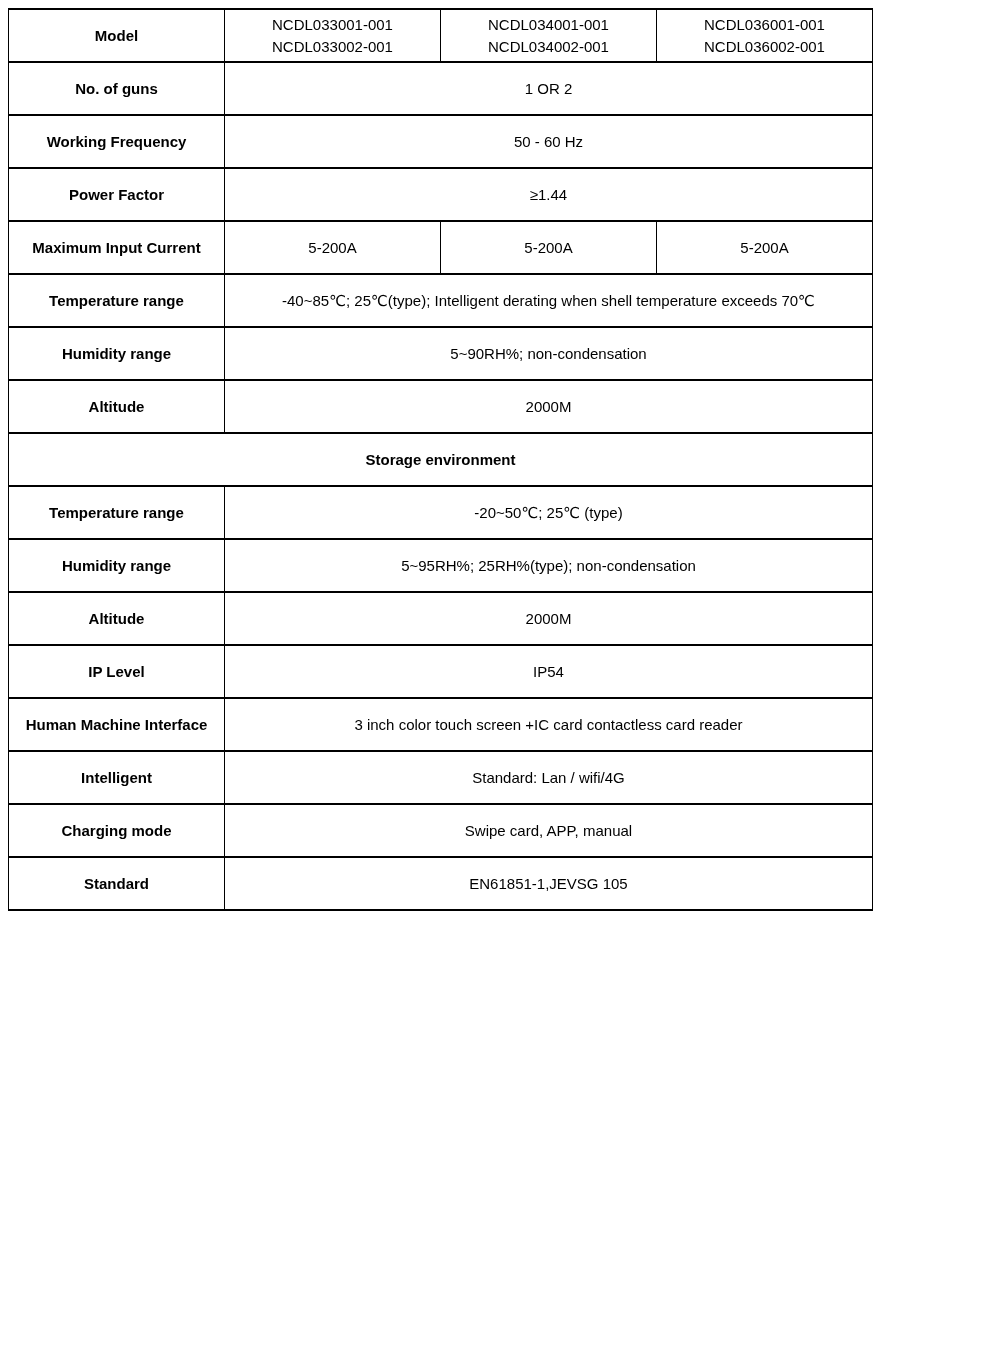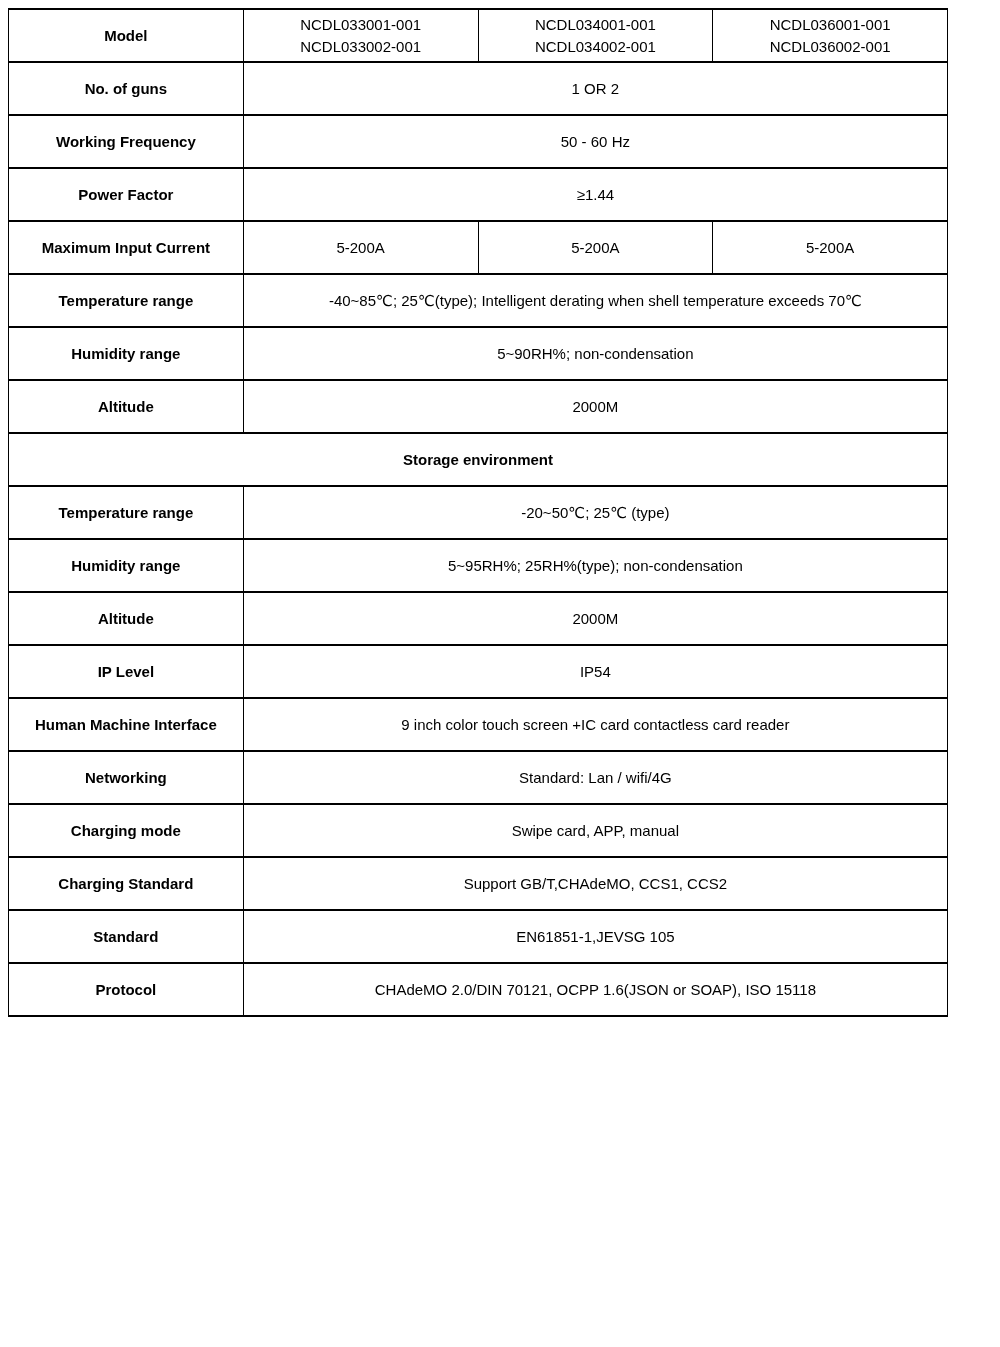--- a/index.html
+++ b/index.html
@@ -11,21 +11,21 @@
   }
   .page {
     width: 1000px;
     height: 1347px;
     background: #ffffff;
     position: relative;
   }
   table.spec {
     border-collapse: collapse;
     table-layout: fixed;
-    width: 940px;
+    width: 865px;
     margin: 8px;
     background: #ffffff;
   }
   table.spec col { width: 25%; }
   table.spec td {
     border: 1px solid #000000;
     border-top-width: 2px;
     border-bottom-width: 2px;
     height: 51px;
     box-sizing: content-box;
@@ -136,43 +136,35 @@
 
 
 
       <tr>
         <td class="label">IP Level</td>
         <td class="value" colspan="3">IP54</td>
       </tr>
 
       <tr>
         <td class="label">Human Machine Interface</td>
-        <td class="value" colspan="3">9 inch color touch screen +IC card contactless card reader</td>
+        <td class="value" colspan="3">3 inch color touch screen +IC card contactless card reader</td>
       </tr>
 
       <tr>
-        <td class="label">Networking</td>
+        <td class="label">Intelligent</td>
         <td class="value" colspan="3">Standard:  Lan / wifi/4G</td>
       </tr>
 
       <tr>
         <td class="label">Charging mode</td>
         <td class="value" colspan="3">Swipe card, APP, manual</td>
       </tr>
 
-      <tr>
-        <td class="label">Charging Standard</td>
-        <td class="value" colspan="3">Support GB/T,CHAdeMO, CCS1, CCS2</td>
-      </tr>
 
       <tr>
         <td class="label">Standard</td>
         <td class="value" colspan="3">EN61851-1,JEVSG 105</td>
       </tr>
 
-      <tr>
-        <td class="label">Protocol</td>
-        <td class="value" colspan="3">CHAdeMO 2.0/DIN 70121, OCPP 1.6(JSON or SOAP), ISO 15118</td>
-      </tr>
 
     </tbody>
   </table>
 </div>
 
 </body></html>

